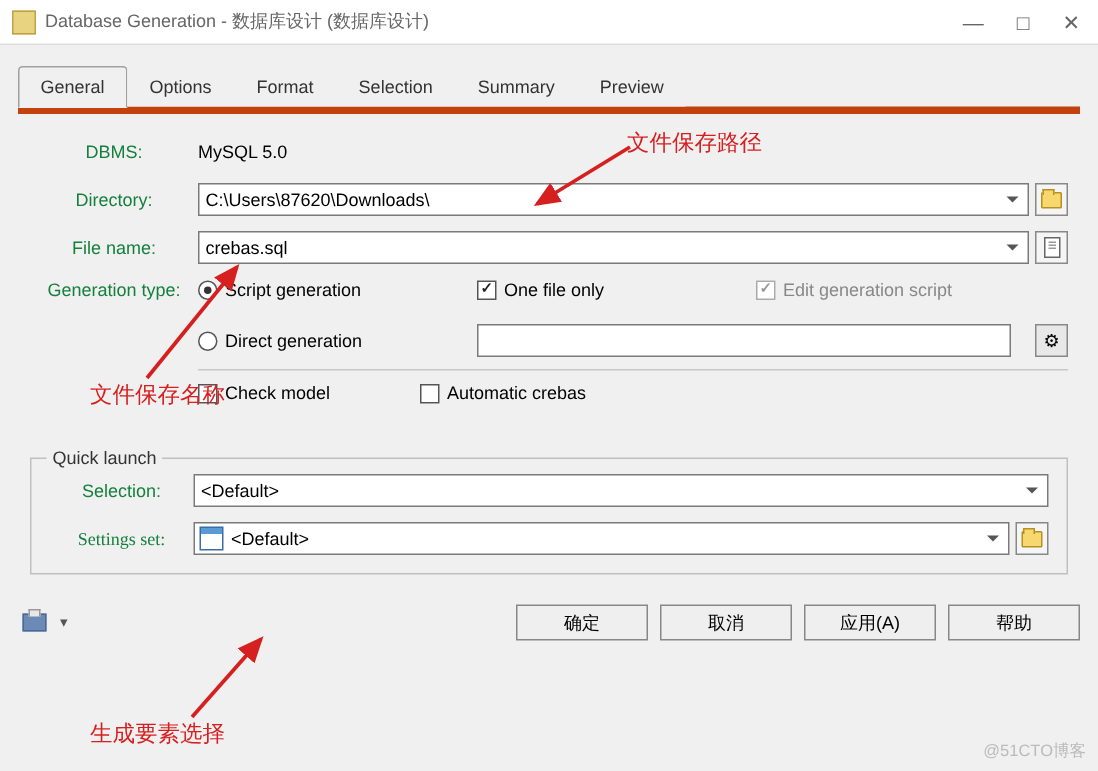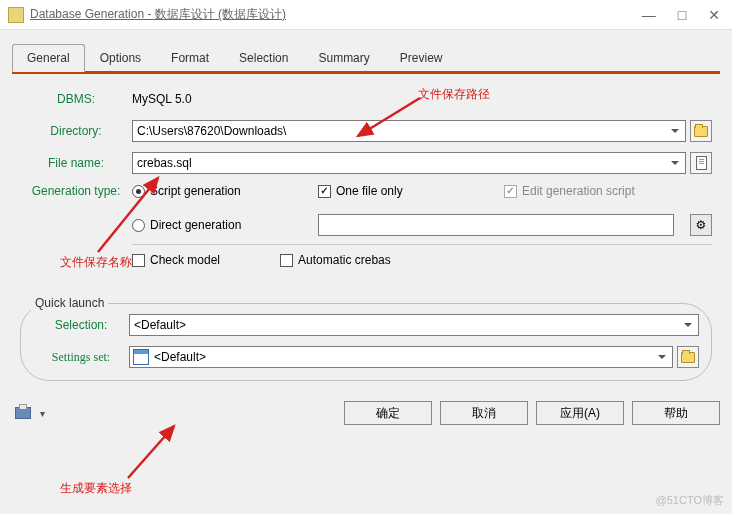--- a/index.html
+++ b/index.html
@@ -1,26 +1,26 @@
 <!DOCTYPE html>
 <html><head>
   <meta charset="utf-8">
   <style>
     * { box-sizing: border-box; margin: 0; padding: 0; }
     body { font-family: "Microsoft YaHei", "Segoe UI", Tahoma, sans-serif; font-size: 12px; background: #f0f0f0; width: 732px; height: 514px; position: relative; overflow: hidden; }
     
     .titlebar { height: 30px; background: #fff; border-bottom: 1px solid #ddd; display: flex; align-items: center; padding: 0 8px; }
     .titlebar-icon { width: 16px; height: 16px; background: #e8d480; border: 1px solid #c0a040; margin-right: 6px; }
-    .titlebar-text { flex: 1; color: #666; font-size: 12px; text-decoration: underline; }
+    .titlebar-text { flex: 1; color: #666; font-size: 12px; }
     .titlebar-btns { display: flex; gap: 14px; color: #666; }
     .titlebar-btn { cursor: pointer; padding: 2px 4px; font-size: 14px; }
     
     .content { padding: 14px 12px 8px; background: #f0f0f0; }
     
-    .tabs { display: flex; border-bottom: 3px solid #c2410c; margin-bottom: 10px; }
+    .tabs { display: flex; border-bottom: 5px solid #c2410c; margin-bottom: 10px; }
     .tab { padding: 6px 14px; border: 1px solid transparent; border-bottom: none; cursor: pointer; position: relative; background: #f0f0f0; color: #333; }
     .tab.active { background: #f0f0f0; border-color: #a0a0a0; border-bottom: 1px solid #f0f0f0; margin-bottom: -1px; border-radius: 3px 3px 0 0; }
     
     .form-area { padding: 4px 8px 6px; }
     .row { display: flex; align-items: center; margin-bottom: 10px; min-height: 22px; }
     .label { width: 112px; color: #15803d; text-align: center; }
     .value { flex: 1; display: flex; align-items: center; gap: 4px; }
     
     .dropdown { flex: 1; height: 22px; border: 1px solid #7a7a7a; background: #fff; display: flex; align-items: center; padding: 0 4px; position: relative; }
     .dropdown::after { content: ""; position: absolute; right: 6px; top: 50%; margin-top: -2px; border: 4px solid transparent; border-top-color: #555; }
@@ -54,21 +54,21 @@
     .table-ico { background: linear-gradient(to bottom, #5b9bd5 0%, #5b9bd5 30%, #fff 30%, #fff 100%); border: 1px solid #3a6ea5; }
     
     .footer { display: flex; align-items: center; padding: 6px 12px 10px; gap: 8px; }
     .footer-icon { width: 22px; height: 20px; display:flex; align-items:center; justify-content:center; cursor: pointer; }
     .printer-ico { width: 16px; height: 12px; background: #6b8ab5; border: 1px solid #4a6a95; position: relative; }
     .printer-ico::before { content: ""; position: absolute; top: -4px; left: 3px; right: 3px; height: 4px; background: #e8e8e8; border: 1px solid #999; border-bottom: none; }
     .footer-dd { font-size: 10px; color: #555; margin-left: -2px; }
     .footer-spacer { flex: 1; }
     .btn { min-width: 88px; height: 24px; border: 1px solid #888; background: #efefef; cursor: pointer; padding: 0 12px; font-size: 12px; }
     
-    .annotation { position: absolute; color: #d62020; font-size: 12px; font-family: "SimSun", serif; pointer-events: none; z-index: 10; }
+    .annotation { position: absolute; color: #d62020; font-size: 15px; font-family: "SimSun", serif; pointer-events: none; z-index: 10; }
     .arrow { position: absolute; pointer-events: none; z-index: 9; }
     .watermark { position: absolute; right: 8px; bottom: 6px; color: #bbb; font-size: 11px; pointer-events: none; }
   </style>
 </head>
 <body>
 
 <div class="titlebar">
   <div class="titlebar-icon"></div>
   <div class="titlebar-text">Database Generation - 数据库设计 (数据库设计)</div>
   <div class="titlebar-btns">
@@ -154,21 +154,21 @@
             <span>Check model</span>
           </div>
           <div class="check-opt">
             <div class="checkbox"></div>
             <span>Automatic crebas</span>
           </div>
         </div>
       </div>
     </div>
 
-    <div class="fieldset" style="margin-top:36px;border-radius:29px;">
+    <div class="fieldset" style="margin-top:36px;">
       <div class="legend">Quick launch</div>
       <div class="row">
         <div class="label" style="width:96px;">Selection:</div>
         <div class="value">
           <div class="dropdown">
               <span>&lt;Default&gt;</span>
             </div>
         </div>
       </div>
       <div class="row" style="margin-bottom:0;">

